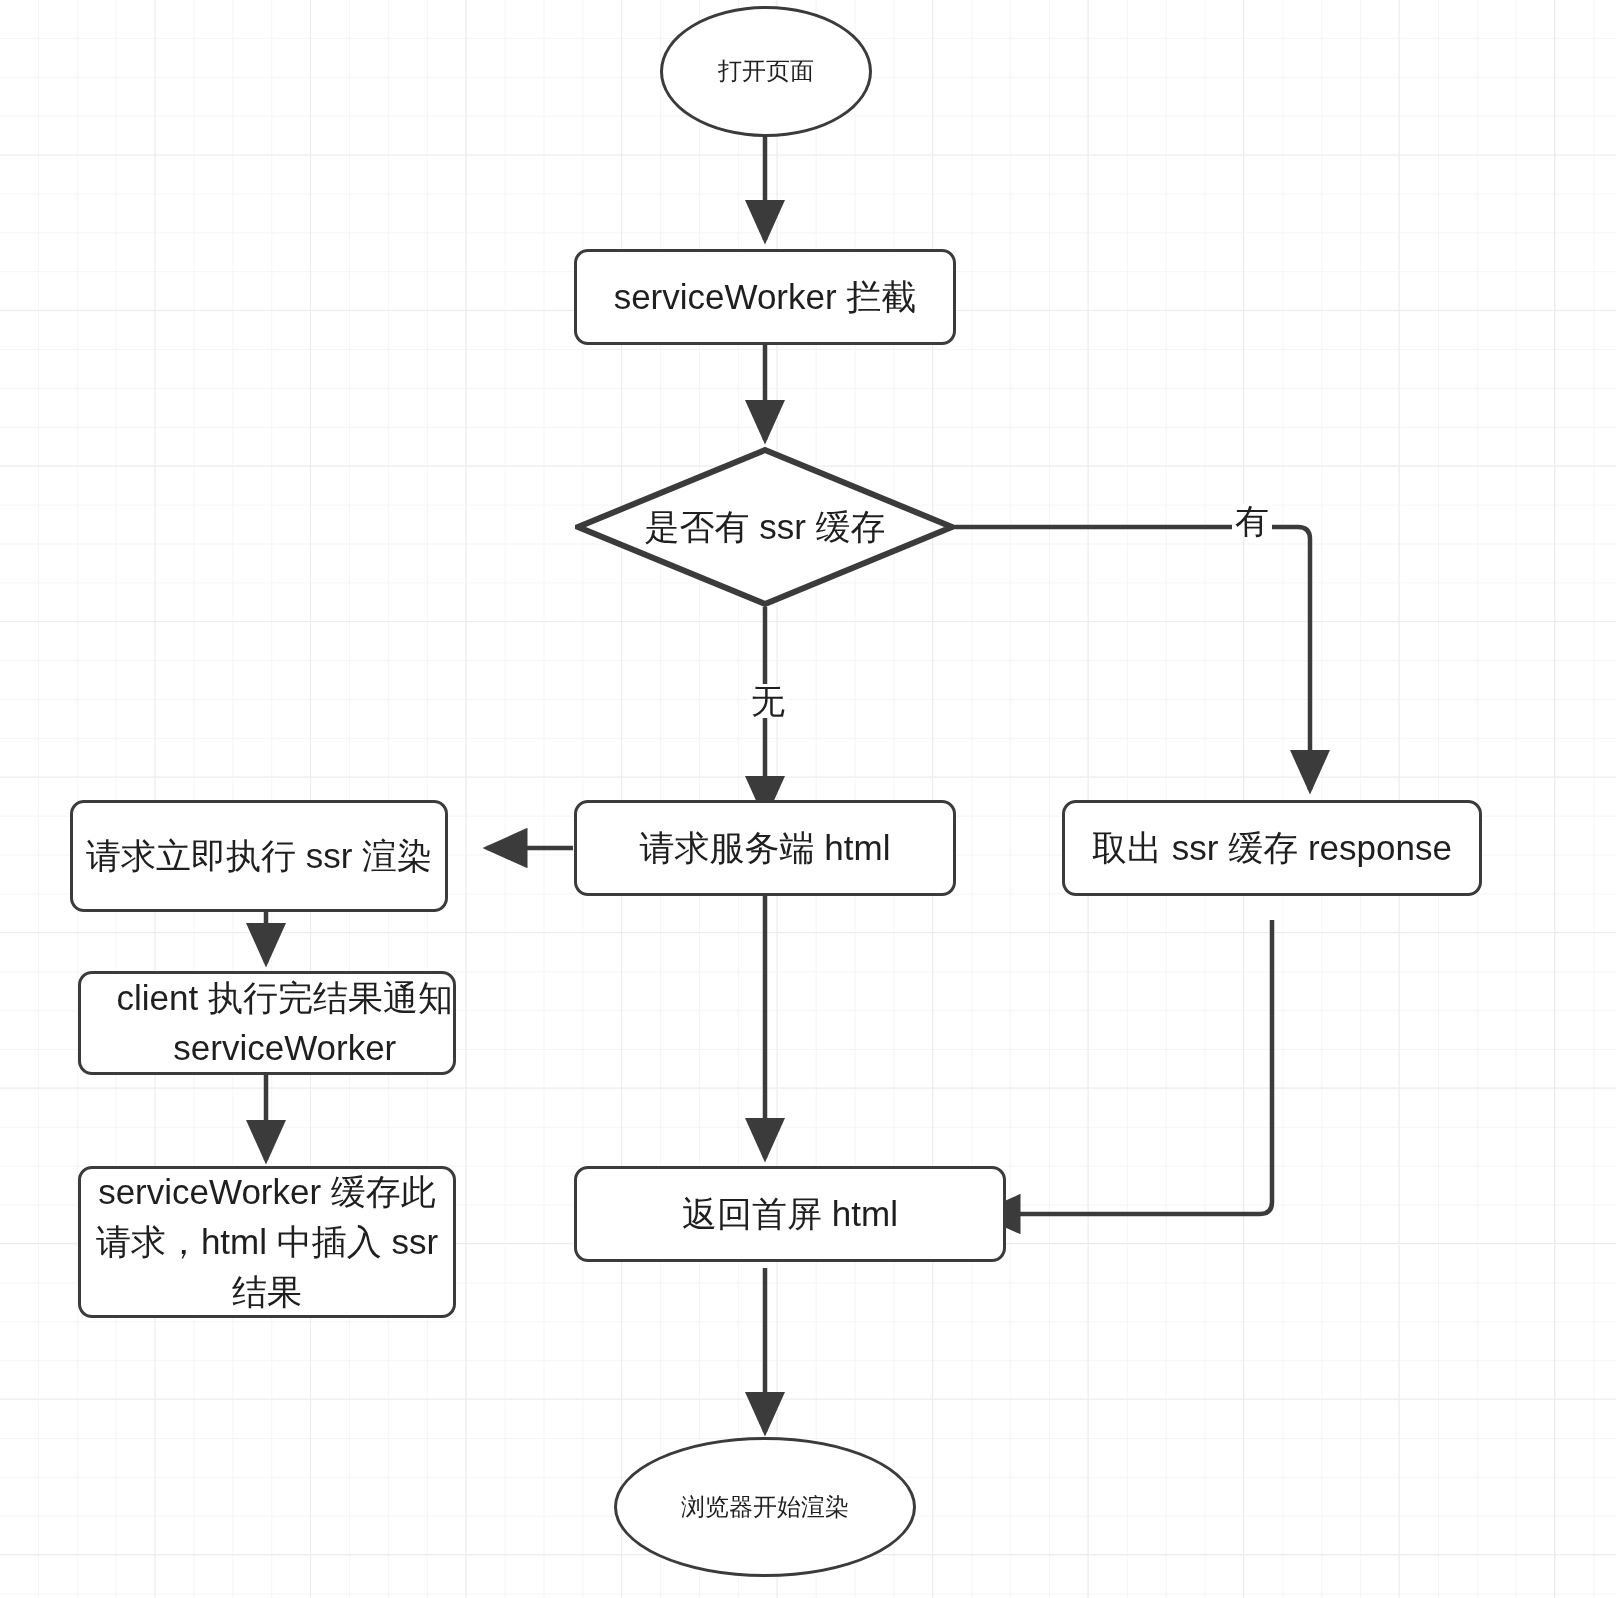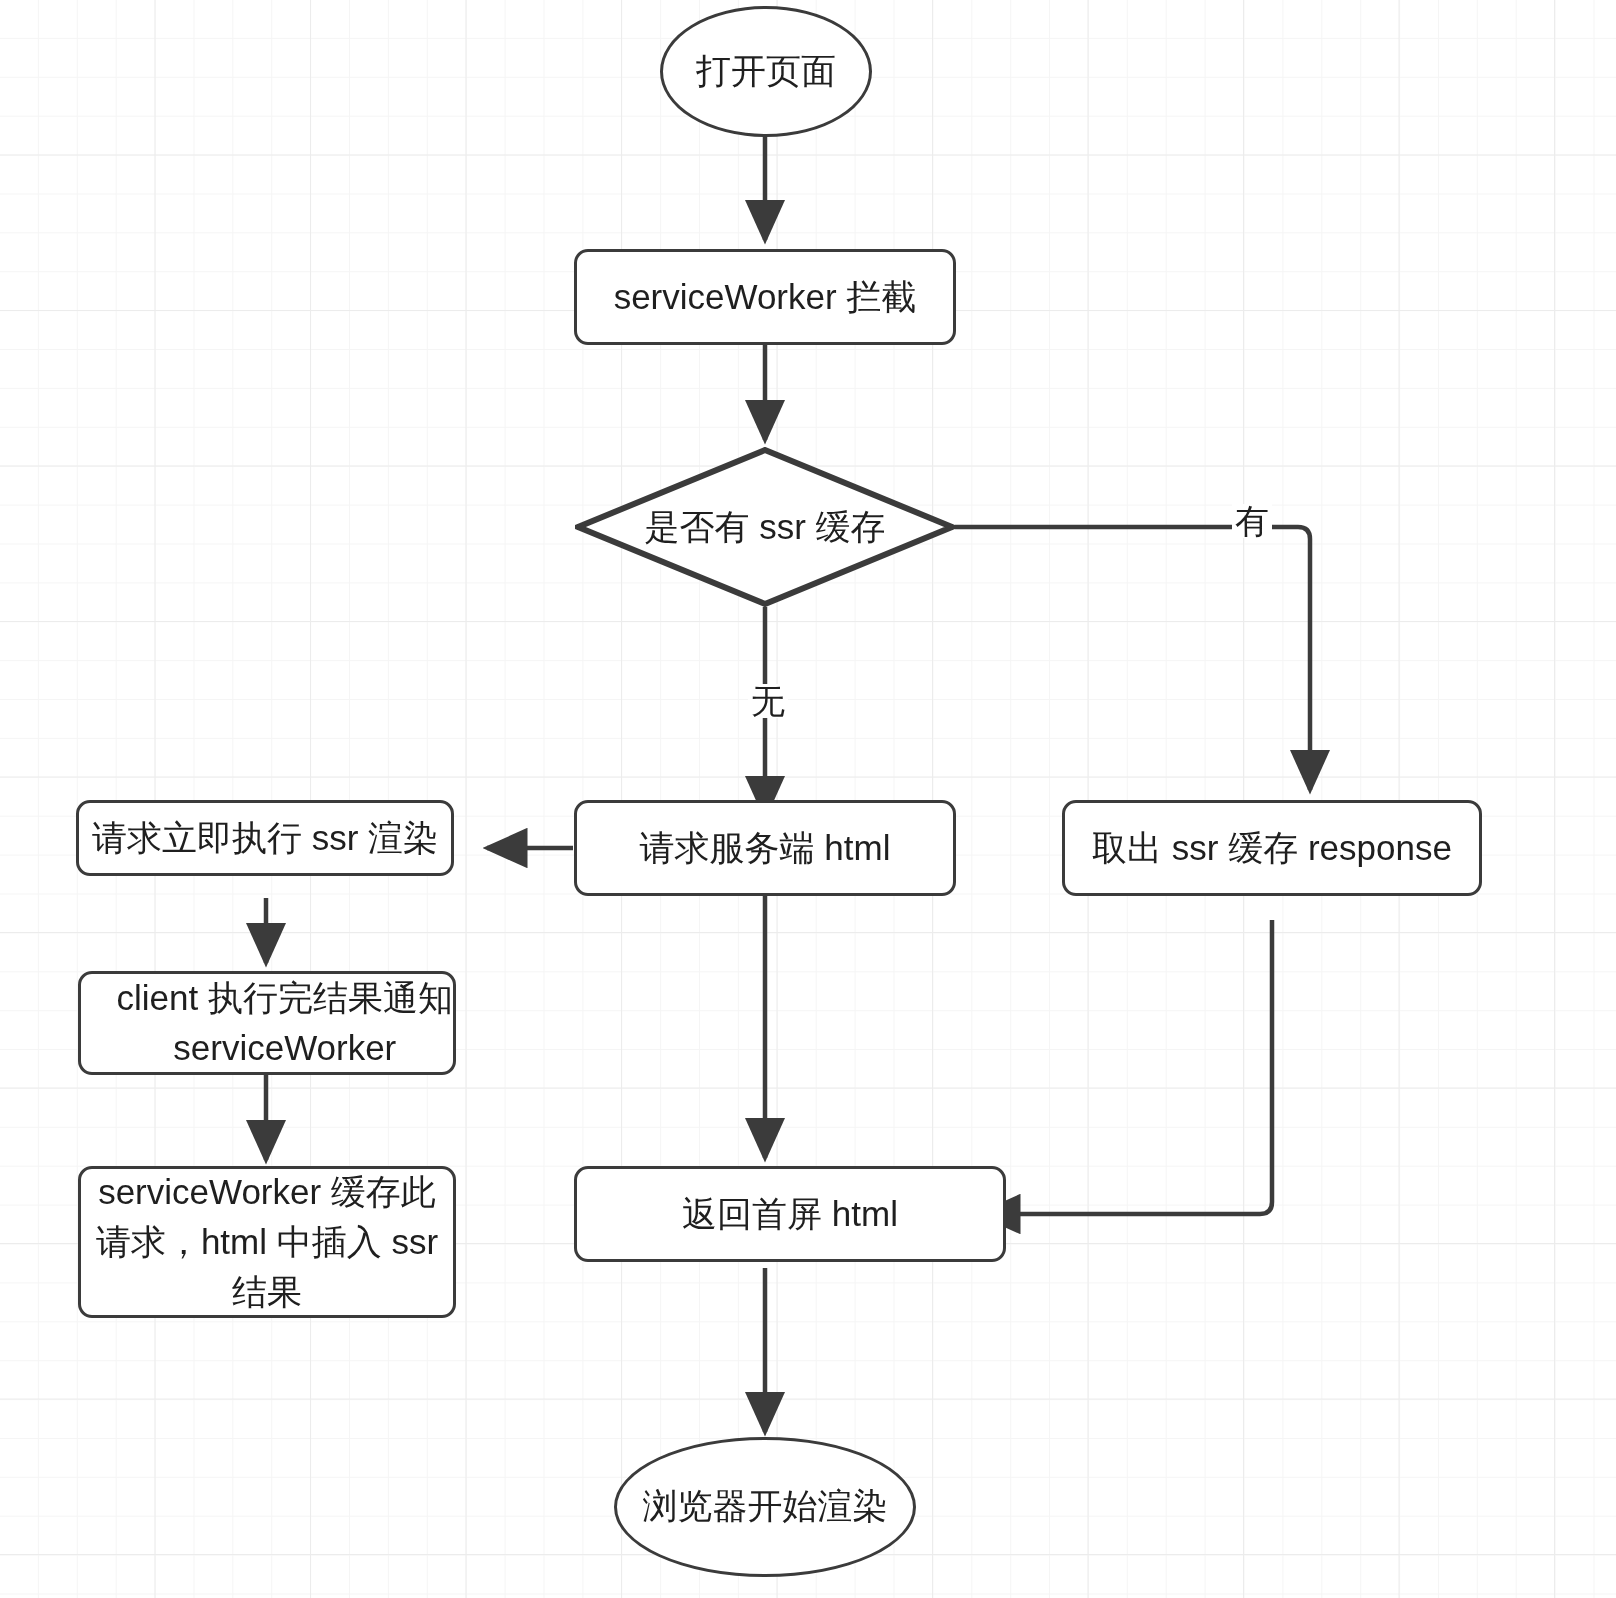--- a/index.html
+++ b/index.html
@@ -47,21 +47,21 @@
     white-space: pre-line;
     border-radius: 14px;
   }
   .node.process {
     border: 3.5px solid #3b3b3b;
     font-size: 35px;
   }
   .node.terminal {
     border: 3.5px solid #3b3b3b;
     border-radius: 50%;
-    font-size: 35px;
+    font-size: 24px;
     font-family: Liberation Serif, serif;
   }
   .node.decision {
     font-size: 35px;
     background: transparent;
     border: none;
   }
   .node.decision .dlabel {
     position: relative;
     z-index: 2;
@@ -123,21 +123,21 @@
     <span>serviceWorker 拦截</span>
   </div>
 
   <div class="node decision" style="left:575px; top:447px; width:380px; height:160px;align-items:center;">
     <svg class="diamond-shape" viewBox="0 0 380 160" preserveAspectRatio="none">
       <polygon points="190,3 377,80 190,157 3,80" fill="#ffffff" stroke="#3b3b3b" stroke-width="6" vector-effect="non-scaling-stroke"></polygon>
     </svg>
     <span class="dlabel">是否有 ssr 缓存</span>
   </div>
 
-  <div class="node process" style="left:76px; top:800px; width:378px; height:76px;text-align:right;">
+  <div class="node process" style="left:70px; top:800px; width:378px; height:112px;text-align:right;">
     <span>请求立即执行 ssr 渲染</span>
   </div>
 
   <div class="node process" style="left:574px; top:800px; width:382px; height:96px;">
     <span>请求服务端 html</span>
   </div>
 
   <div class="node process" style="left:1062px; top:800px; width:420px; height:96px;">
     <span>取出 ssr 缓存 response</span>
   </div>

